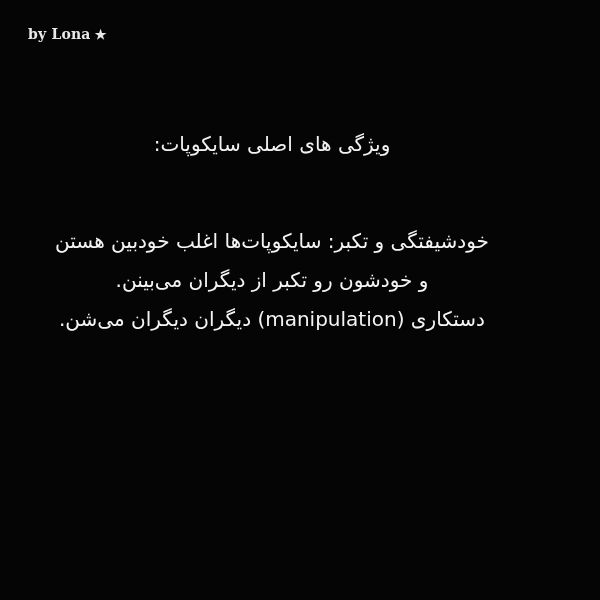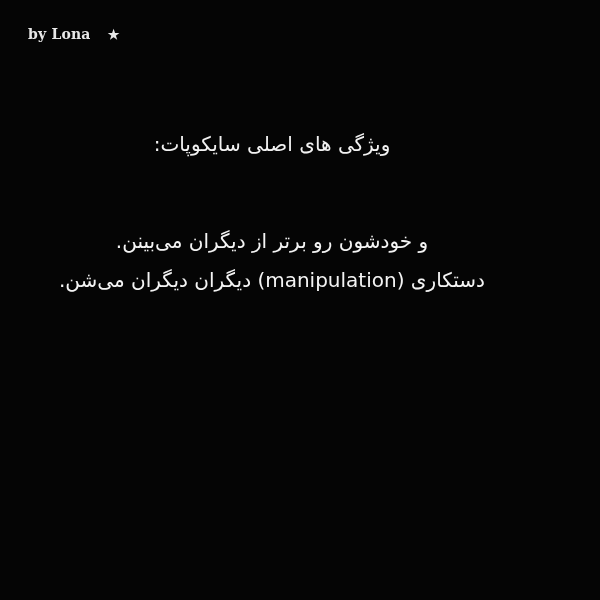--- a/index.html
+++ b/index.html
@@ -20,21 +20,21 @@
     top: 26px;
     left: 28px;
     color: #e8e8e8;
     font-family: "DejaVu Serif", serif;
     font-size: 14px;
     font-weight: 700;
     letter-spacing: 0.2px;
     direction: ltr;
     display: flex;
     align-items: center;
-    gap: 17px;
+    gap: 4px;
   }
   .watermark .star {
     font-size: 13px;
     line-height: 1;
     position: relative;
     top: 0px;
   }
   .content {
     position: absolute;
     top: 128px;
@@ -72,18 +72,19 @@
 
   <div class="watermark">
     <span>by Lona</span>
     <span class="star">★</span>
   </div>
 
   <div class="content">
     <p class="heading">ویژگی های اصلی سایکوپات:</p>
 
     <div class="para">
-      <span class="line">و خودشون رو برتر از دیگران می‌بینن.</span>
+      <span class="line">خودشیفتگی و تکبر: سایکوپات‌ها اغلب خودبین هستن</span>
+      <span class="line">و خودشون رو تکبر از دیگران می‌بینن.</span>
       <span class="line">دستکاری (manipulation) دیگران دیگران می‌شن.</span>
     </div>
   </div>
 
 </div>
 
 </body></html>

